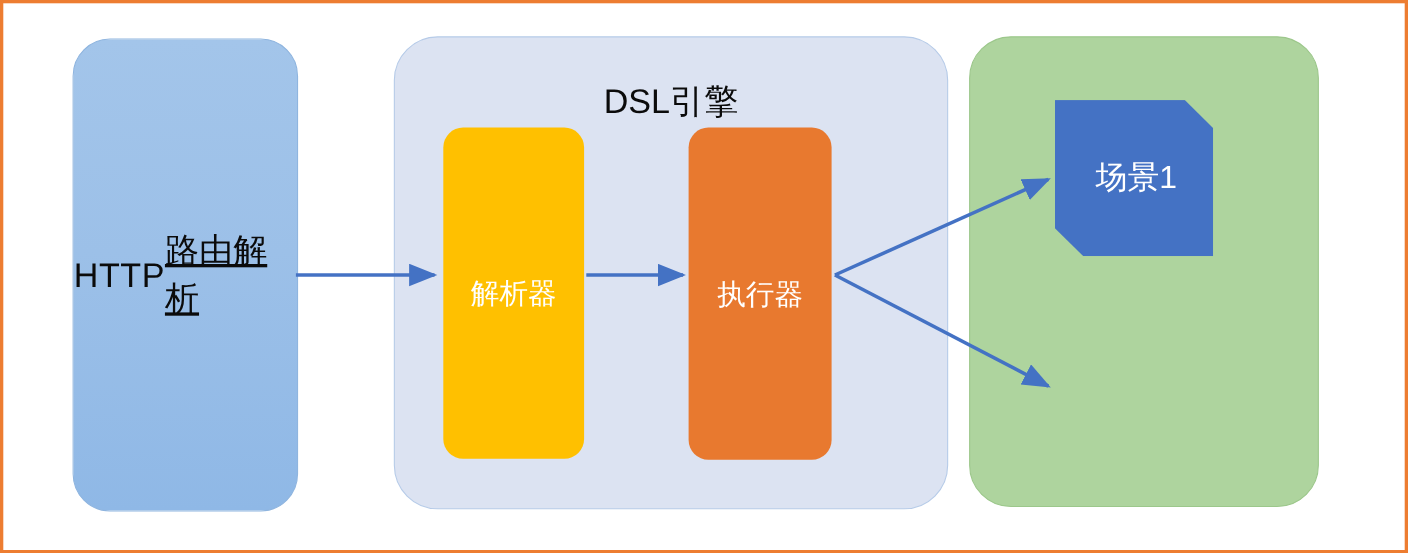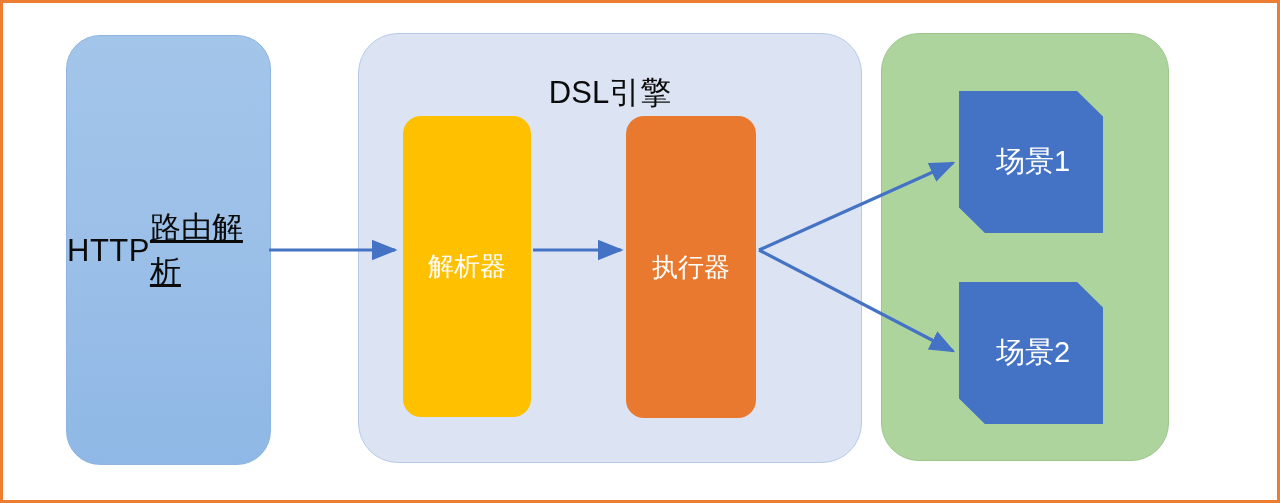--- a/index.html
+++ b/index.html
@@ -95,21 +95,21 @@
     width: 130px;
     height: 302px;
     background: #E8792F;
   }
 
   
   .scene-container {
     position: absolute;
     left: 878px;
     top: 30px;
-    width: 288px;
+    width: 318px;
     height: 428px;
     border-radius: 38px;
     background: #AED49E;
     border: 1px solid #9CC78B;
     box-sizing: border-box;
   }
 
   .scene-shape {
     position: absolute;
     width: 144px;
@@ -158,23 +158,20 @@
 
     <div class="proc-box proc-parser">
       <span>解析器</span>
     </div>
   </div>
 
   <div class="scene-container">
     <div class="scene-shape scene-1">
       <span class="scene-label">场景1</span>
     </div>
-    <div class="scene-shape scene-2">
-      <span class="scene-label">场景2</span>
-    </div>
   </div>
 
   <svg id="arrows" viewBox="0 0 1280 503" xmlns="http://www.w3.org/2000/svg">
     <defs>
       <marker id="ah" markerWidth="9" markerHeight="9" refX="7.2" refY="3.2" orient="auto" markerUnits="strokeWidth">
         <path d="M0,0 L8,3.2 L0,6.4 z" fill="#4472C4"></path>
       </marker>
     </defs>
 
     <line x1="266" y1="247" x2="392" y2="247" stroke="#4472C4" stroke-width="3.2" marker-end="url(#ah)"></line>

